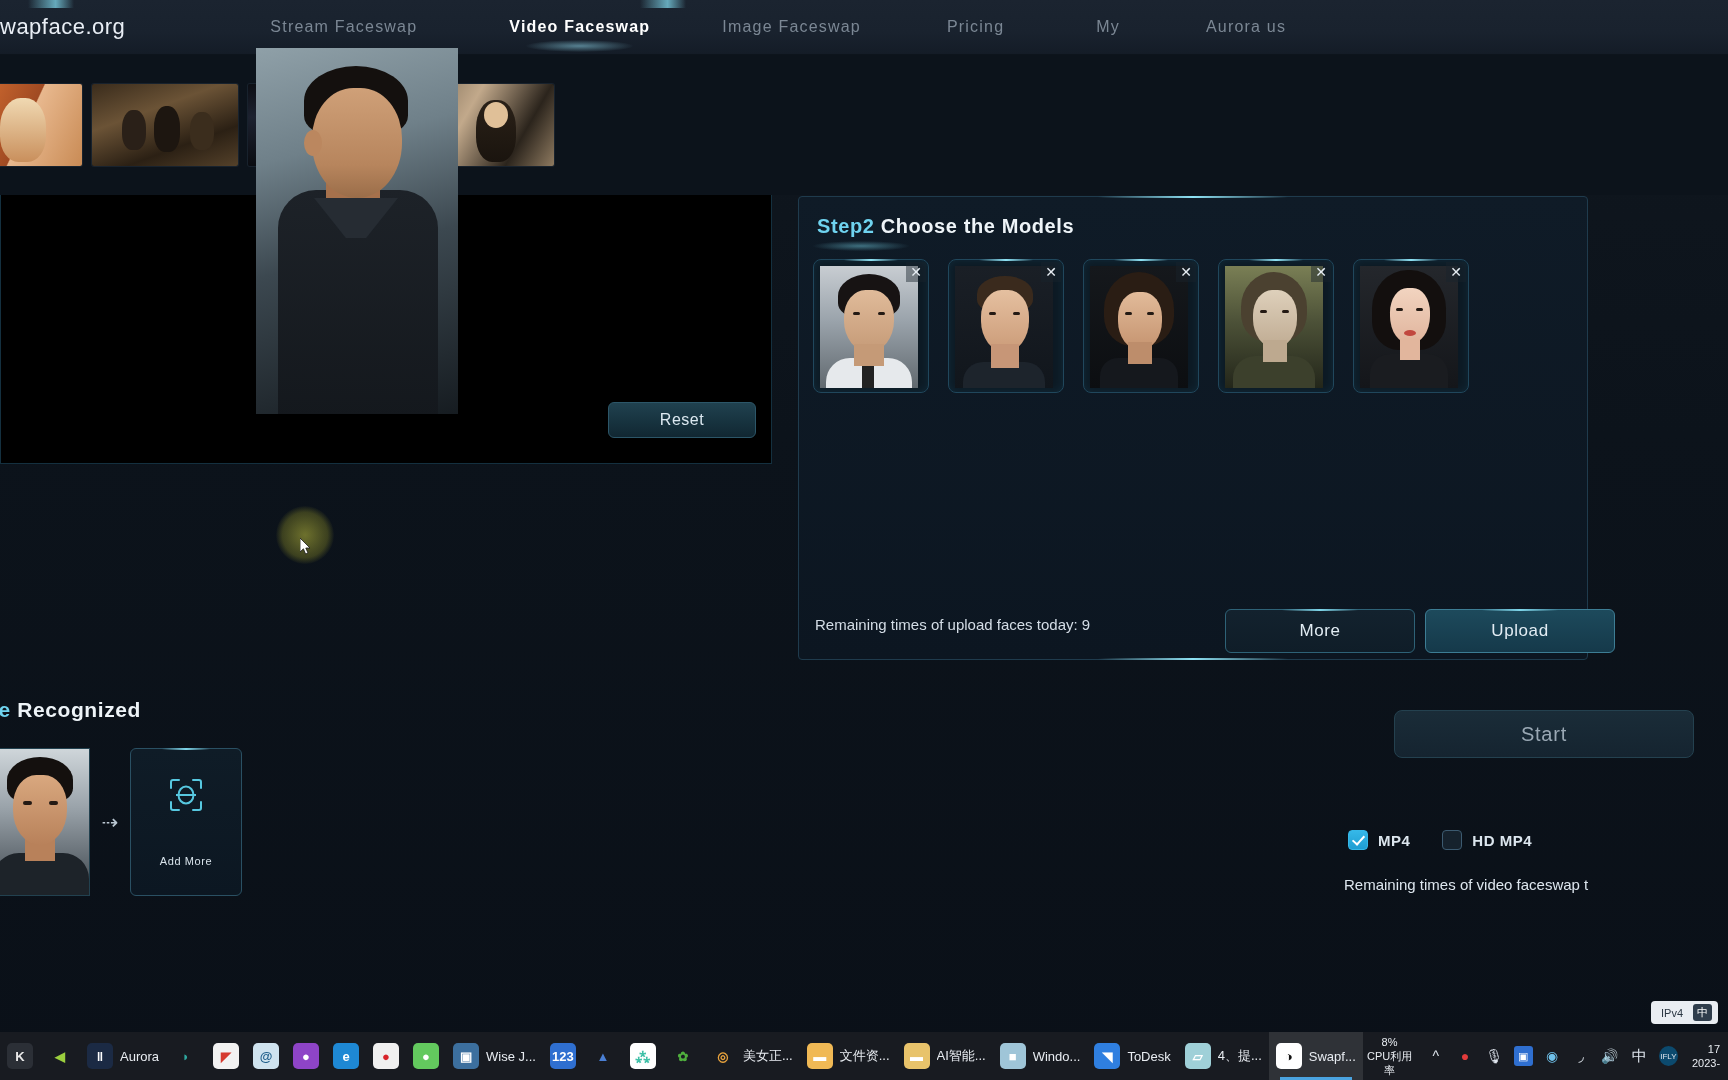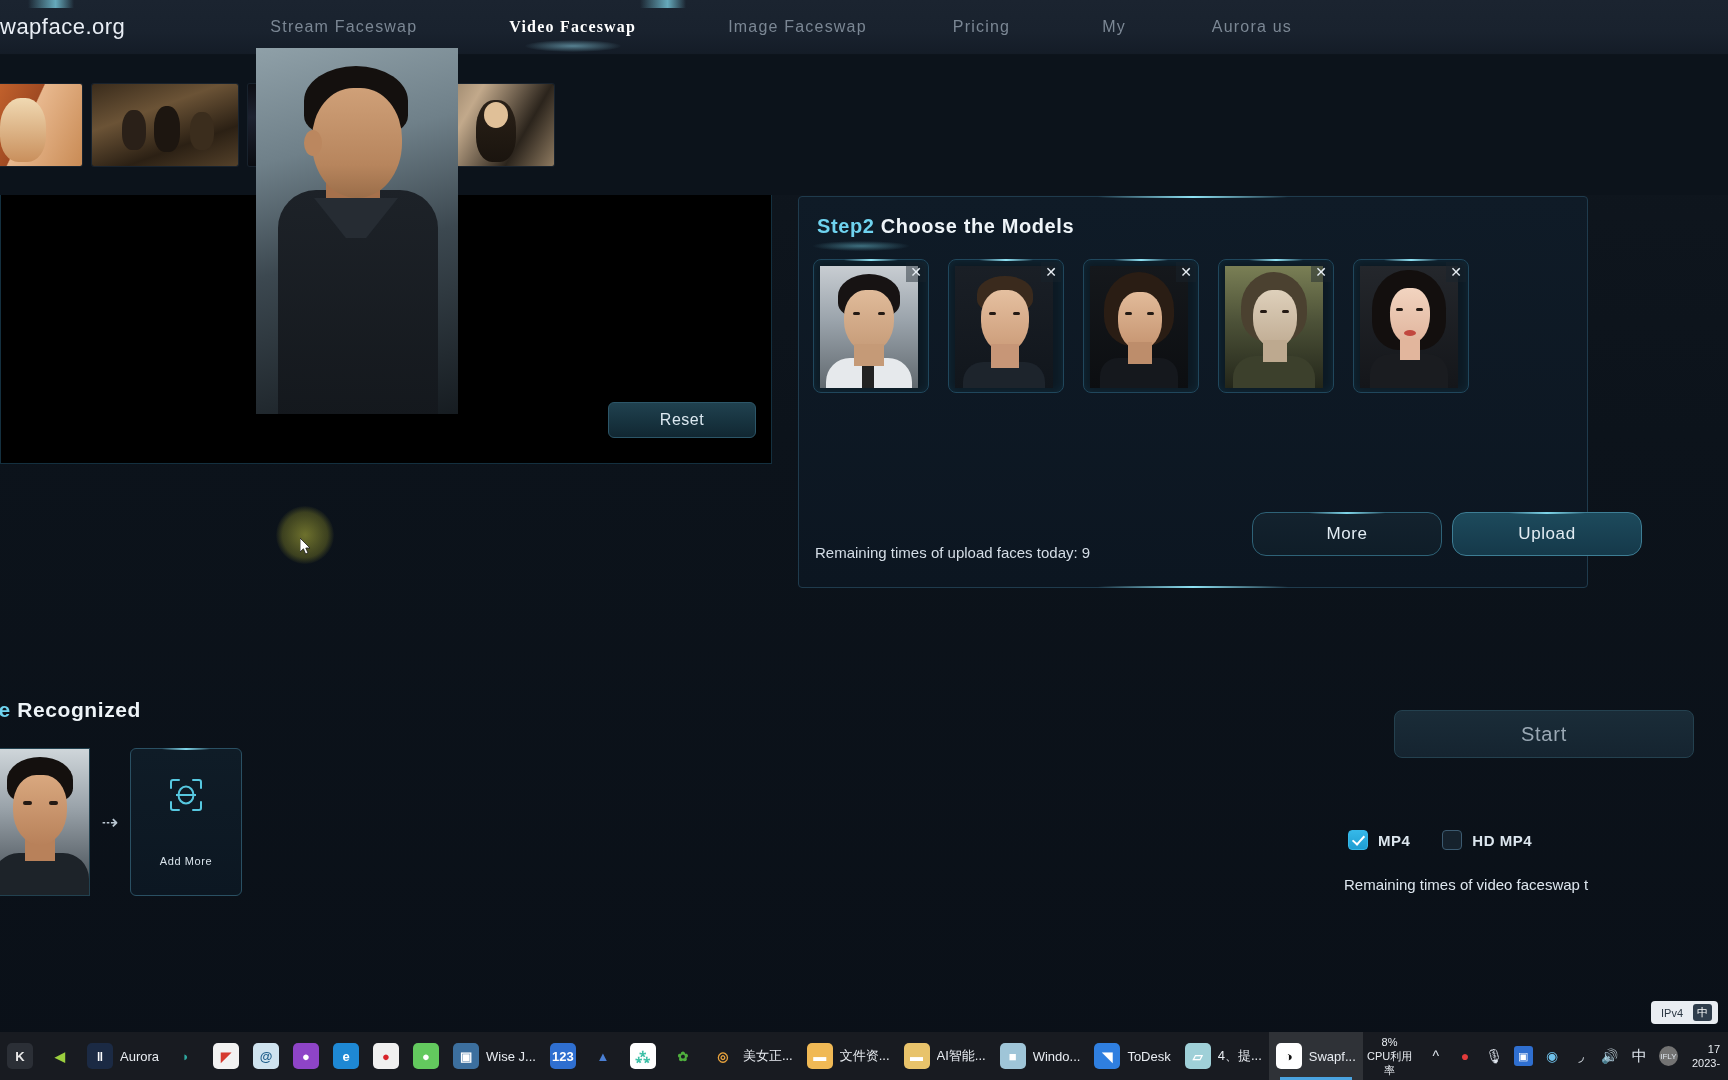--- a/index.html
+++ b/index.html
@@ -33,21 +33,21 @@
     padding: 0 0; margin-right: 92px; white-space: nowrap;
     position: relative; cursor: pointer;
   }
   .nav-item.active { color: #ffffff; font-weight: 600; }
   .nav-item.active::after {
     content: ""; position: absolute; left: 12%; right: 12%;
     bottom: -16px; height: 12px;
     background: radial-gradient(ellipse at center, rgba(140,210,230,.55) 0%, rgba(140,210,230,0) 72%);
     border-radius: 50%;
   }
-  .nav-item#n2 { margin-right: 92px; font-family: Liberation Serif, serif; }
+  .nav-item#n2 { margin-right: 72px; }
   .nav-item#n3 { margin-right: 86px; }
   .nav-item#n4 { }
   .nav-item#n5 { margin-right: 86px; }
   .acct {
     position: absolute; right: 0; top: 0; height: 55px;
     display: flex; align-items: center; gap: 9px; padding-right: 4px;
   }
   .acct-mail { color: #dfe6ef; font-size: 16px; white-space: nowrap; }
   .vipwrap { display:flex; align-items:center; gap:0; margin-left:2px;}
   .crown { width: 26px; height: 16px; display:block; }
@@ -145,21 +145,21 @@
   .reset-btn {
     position:absolute; left: 608px; top: 402px; width: 148px; height: 36px;
     background: linear-gradient(180deg,#20414f 0%, #17333f 55%, #112732 100%);
     border: 1px solid #2c5668; border-radius: 6px;
     color: #dce8f0; font-size: 16px; letter-spacing:.5px;
     display:flex; align-items:center; justify-content:center; cursor:pointer;
   }
 
   
   .models-panel {
-    left: 798px; top: 196px; width: 790px; height: 392px;
+    left: 798px; top: 196px; width: 790px; height: 464px;
     border-radius: 4px;
   }
   .step-title {
     position:absolute; left: 18px; top: 18px;
     font-size: 20px; font-weight: 600; color: #eef4f8; letter-spacing: .6px;
   }
   .step-title .num { color: #6fd3ef; }
   .step-title::after {
     content:""; position:absolute; left:-4px; top:26px; width:96px; height:10px;
     background: radial-gradient(ellipse at center, rgba(120,215,235,.45) 0%, rgba(120,215,235,0) 72%);
@@ -222,25 +222,25 @@
     position:absolute; right: 2px; top: 2px; width: 20px; height: 20px;
     color:#e7eef4; font-size:14px; line-height:20px; text-align:center;
     background: rgba(25,35,45,.45); cursor:pointer;
   }
 
   .remaining-upload {
     position:absolute; left: 16px; bottom: 26px;
     color:#d4dde6; font-size: 15px;
   }
   .btn-outline {
-    position:absolute; bottom: 31px; height: 44px;
-    border:1px solid #2e6277; border-radius: 14px;
+    position:absolute; bottom: 6px; height: 44px;
+    border:1px solid #2e6277; border-radius: 6px;
     background: linear-gradient(180deg,#13222e 0%, #0f1d28 100%);
     color:#e2ecf3; font-size:17px; letter-spacing:.6px;
-    display:flex; align-items:center; justify-content:center; cursor:pointer;margin-left:27px;
+    display:flex; align-items:center; justify-content:center; cursor:pointer;
   }
   .btn-outline::before {
     content:""; position:absolute; top:-1px; left:30%; width:40%; height:2px;
     background: linear-gradient(90deg, rgba(140,225,245,0), #7fd6ea, rgba(140,225,245,0));
   }
   .more-btn { left: 426px; width: 190px; }
   .upload-btn {
     left: 626px; width: 190px;
     background: linear-gradient(180deg,#1d4a5c 0%, #15394a 100%);
     border-color:#3d7d94;
@@ -602,21 +602,21 @@
         <div>CPU利用率</div>
       </div>
       <div class="tray-ico">^</div>
       <div class="tray-ico" style="color:#e23b3b">●</div>
       <div class="tray-ico">🎙</div>
       <div class="tray-ico" style="background:#2f6fd0;border-radius:3px;color:#fff;font-size:11px">▣</div>
       <div class="tray-ico" style="color:#6fc1ea">◉</div>
       <div class="tray-ico">◞</div>
       <div class="tray-ico">🔊</div>
       <div class="tray-ico" style="font-size:15px">中</div>
-      <div class="tray-ico" style="background:#737373;border-radius:50%;font-size:8px">IFLY</div>
+      <div class="tray-ico" style="background:#0c4a6e;border-radius:50%;font-size:8px">IFLY</div>
       <div class="clock">
         <div>17</div>
         <div>2023-</div>
       </div>
     </div>
   </div>
 
 </div>
 
 </body></html>

